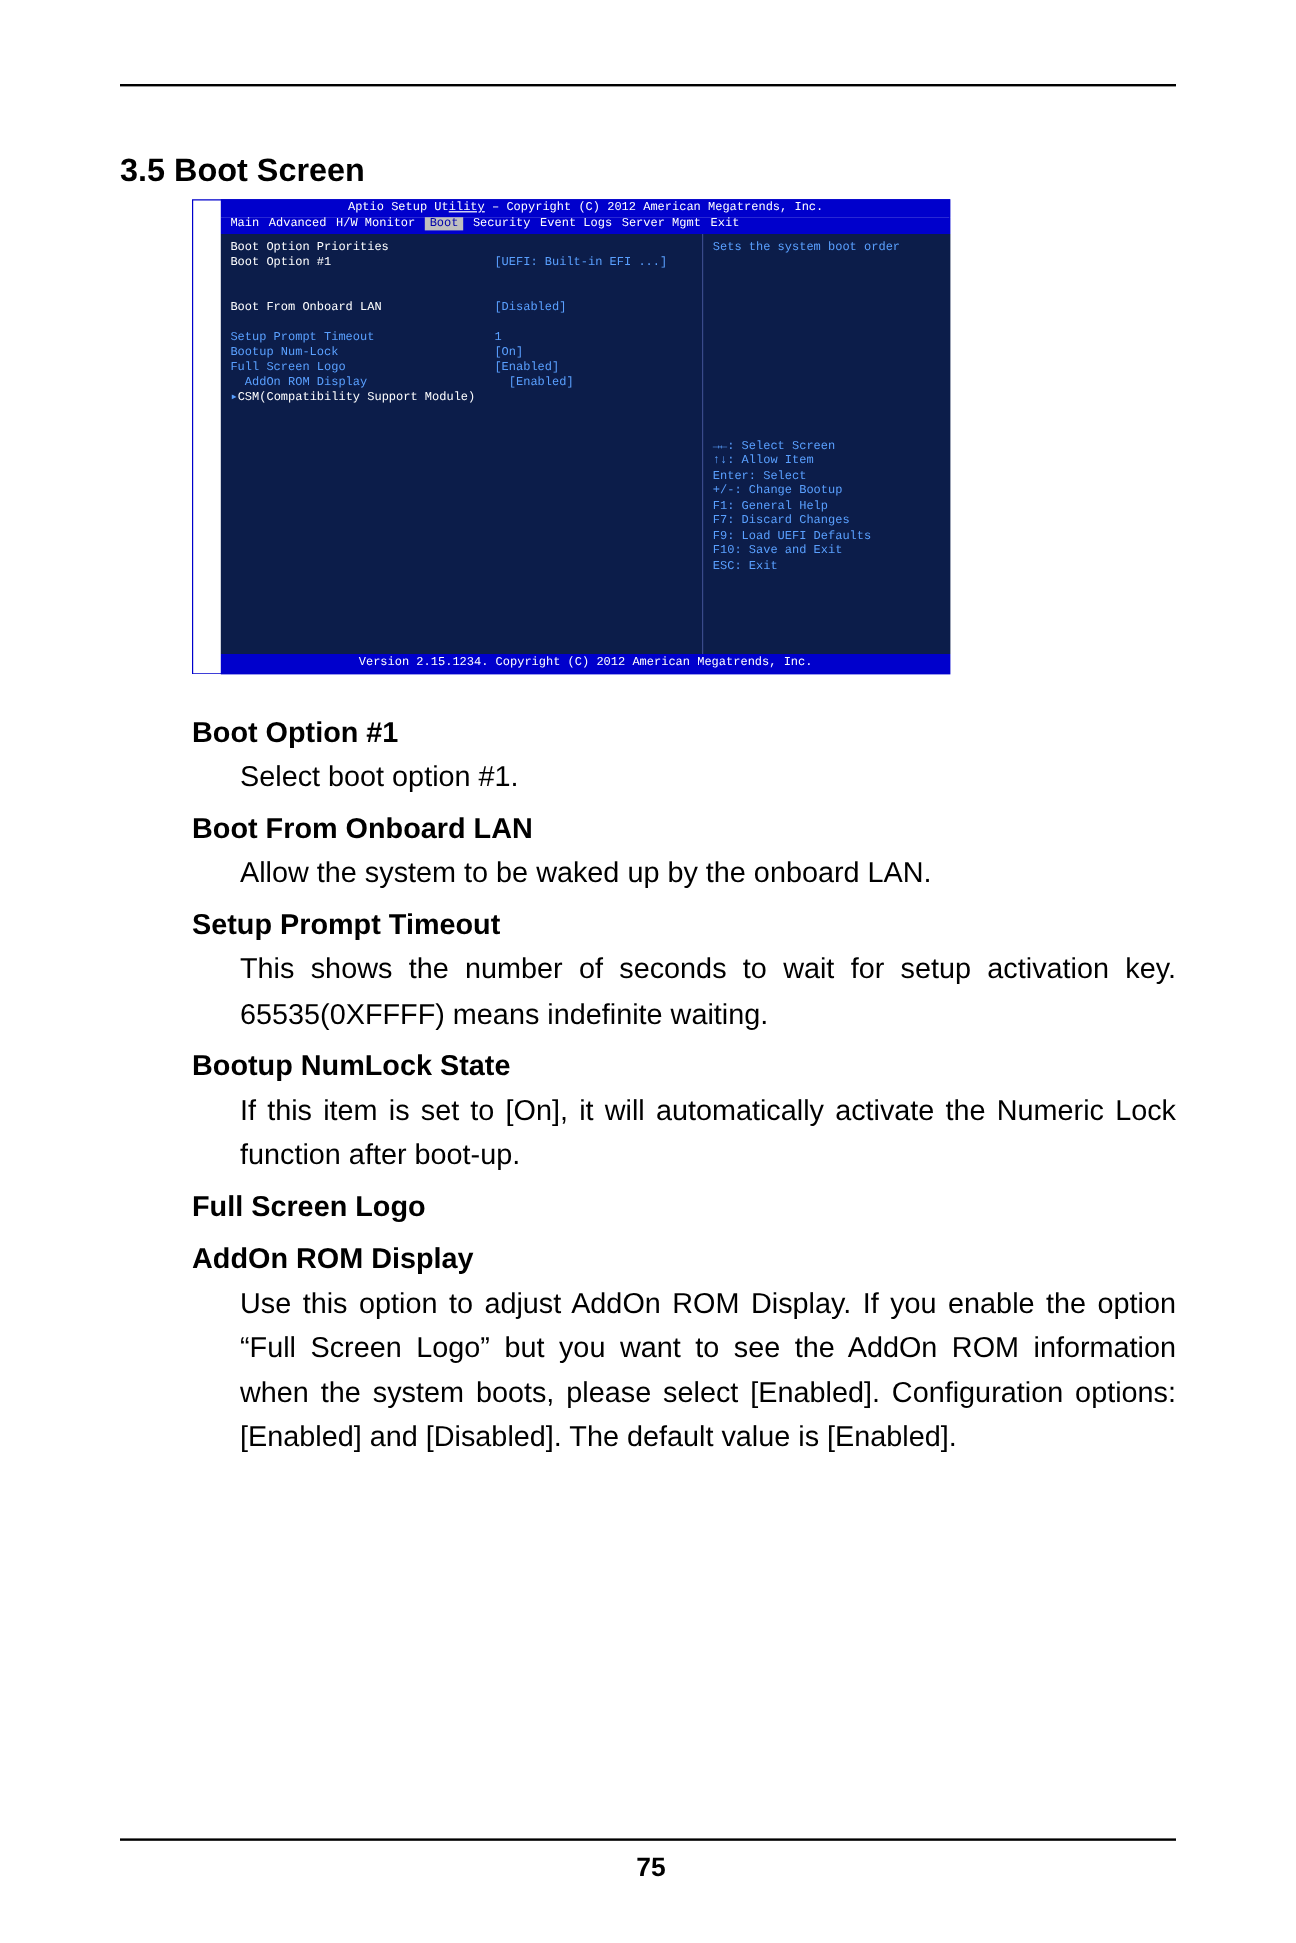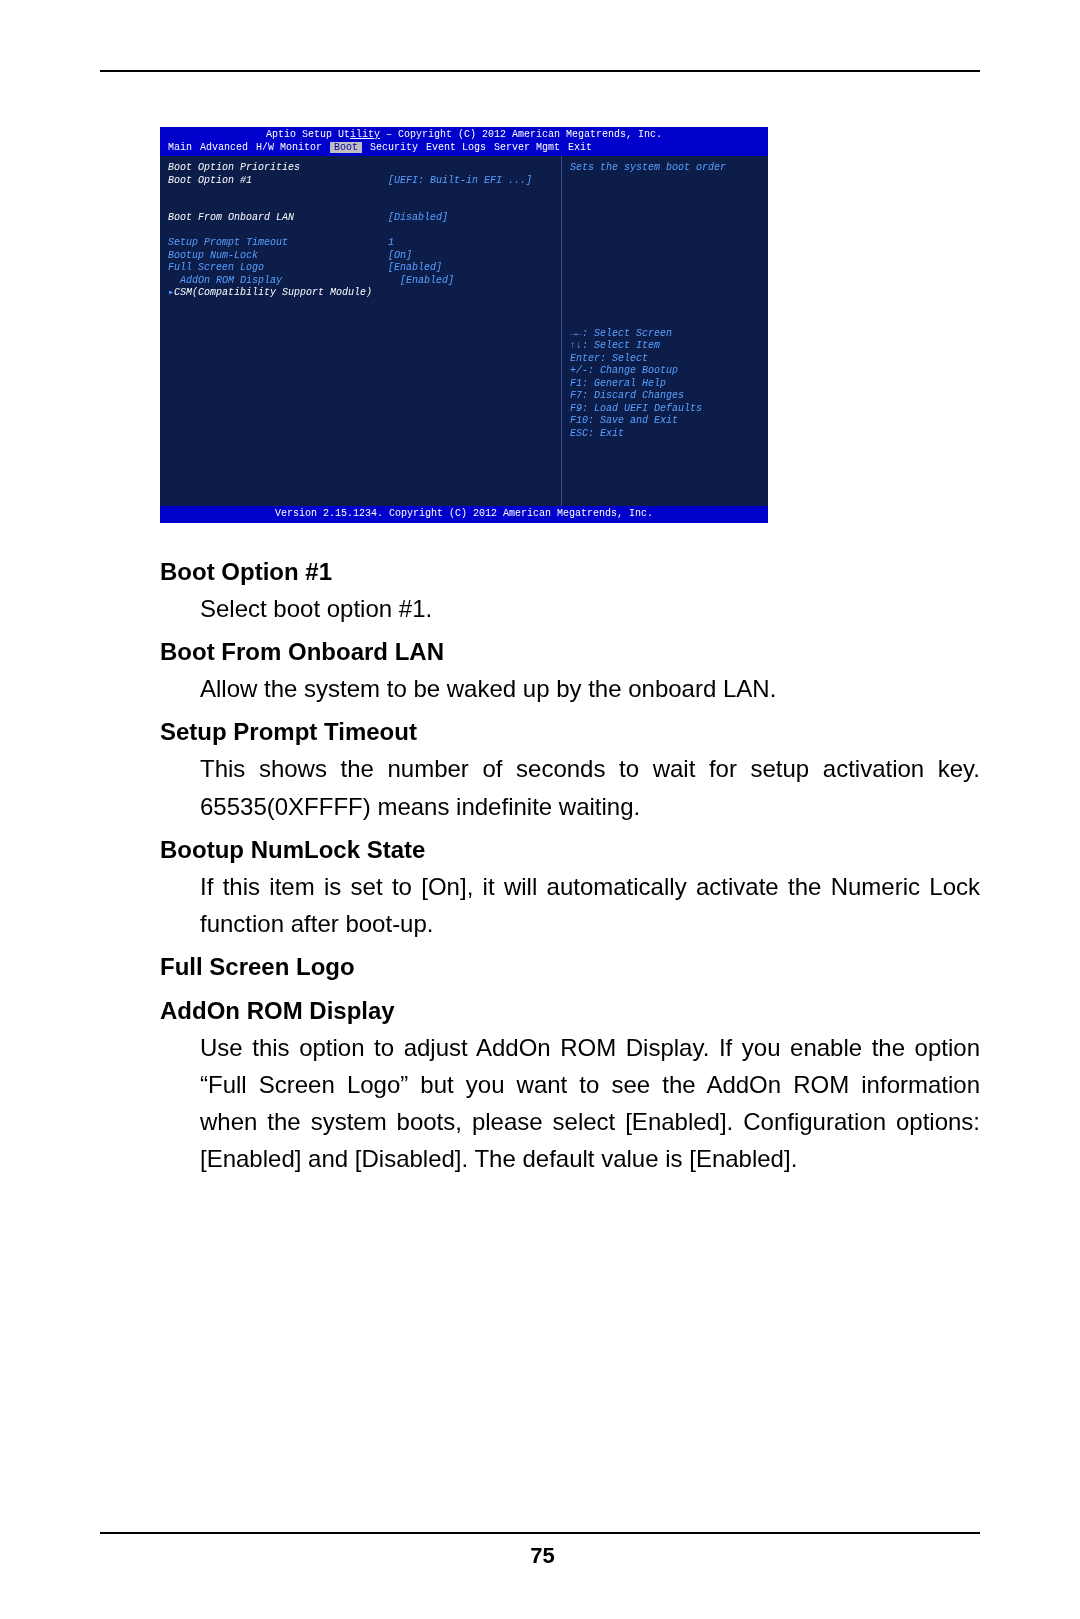--- a/index.html
+++ b/index.html
@@ -33,20 +33,21 @@
   }
 
   
   .bios {
     width: 608px;
     margin-left: 60px;
     font-family: "Courier New", monospace;
     font-size: 10px;
     line-height: 1.25;
     box-shadow: 0 0 0 1px #0000cc inset;
+    padding-left: 24px;
   }
   .bios-header {
     background: #0000cc;
     color: #fff;
     padding: 2px 4px 0 4px;
     text-align: center;
   }
   .bios-header .underline { text-decoration: underline; }
   .bios-tabs {
     background: #0000cc;
@@ -57,21 +58,20 @@
   .bios-tabs .tab-sel {
     background: #bfbfbf;
     color: #0000aa;
     padding: 0 4px;
     text-align: center;
   }
   .bios-body {
     display: flex;
     background: #0c1d4a;
     height: 350px;
-    font-style: italic;
   }
   .bios-left {
     flex: 1;
     padding: 6px 8px;
     color: #fff;
     position: relative;
   }
   .bios-right {
     width: 190px;
     border-left: 1px solid #3a4a8a;
@@ -128,20 +128,21 @@
     font-weight: bold;
     font-size: 22px;
   }
 </style>
 </head>
 <body>
 
 <div class="page">
   <div class="top-rule"></div>
 
+  <div class="section-heading">3.5  Boot Screen</div>
 
   <div class="bios">
     <div class="bios-header">
       <span>Aptio Setup Ut</span><span class="underline">ility</span><span> – Copyright (C) 2012 American Megatrends, Inc.</span>
     </div>
     <div class="bios-tabs" id="bios-tabs"><span>Main</span><span>Advanced</span><span>H/W Monitor</span><span class="tab-sel">Boot</span><span>Security</span><span>Event Logs</span><span>Server Mgmt</span><span>Exit</span></div>
     <div class="bios-body">
       <div class="bios-left">
         <div>Boot Option Priorities</div>
         <div id="bios-rows1">
@@ -179,21 +180,21 @@
           </div>
         <div class="bios-row">
             <span class="bios-caret">▸ </span>
             <span>CSM(Compatibility Support Module)</span>
           </div>
       </div>
       <div class="bios-right">
         <div>Sets the system boot order</div>
         <div class="bios-help-block" id="bios-help">
             <div>→←: Select Screen</div>
-            <div>↑↓: Select Item</div>
+            <div>↑↓: Allow Item</div>
             <div>Enter: Select</div>
             <div>+/-: Change Bootup</div>
             <div>F1: General Help</div>
             <div>F7: Discard Changes</div>
             <div>F9: Load UEFI Defaults</div>
             <div>F10: Save and Exit</div>
             <div>ESC: Exit</div>
           </div>
       </div>
     </div>

